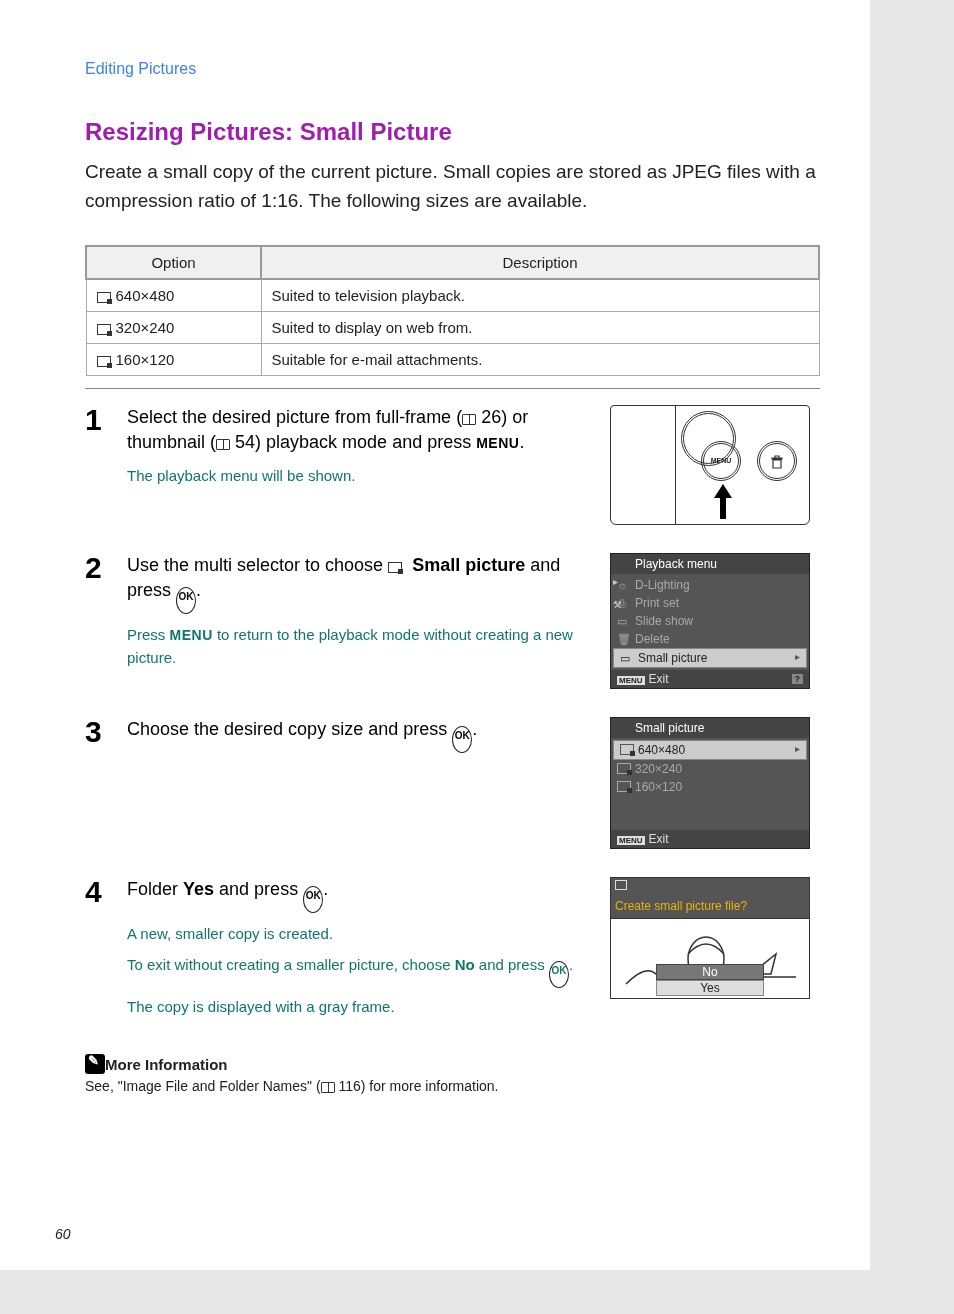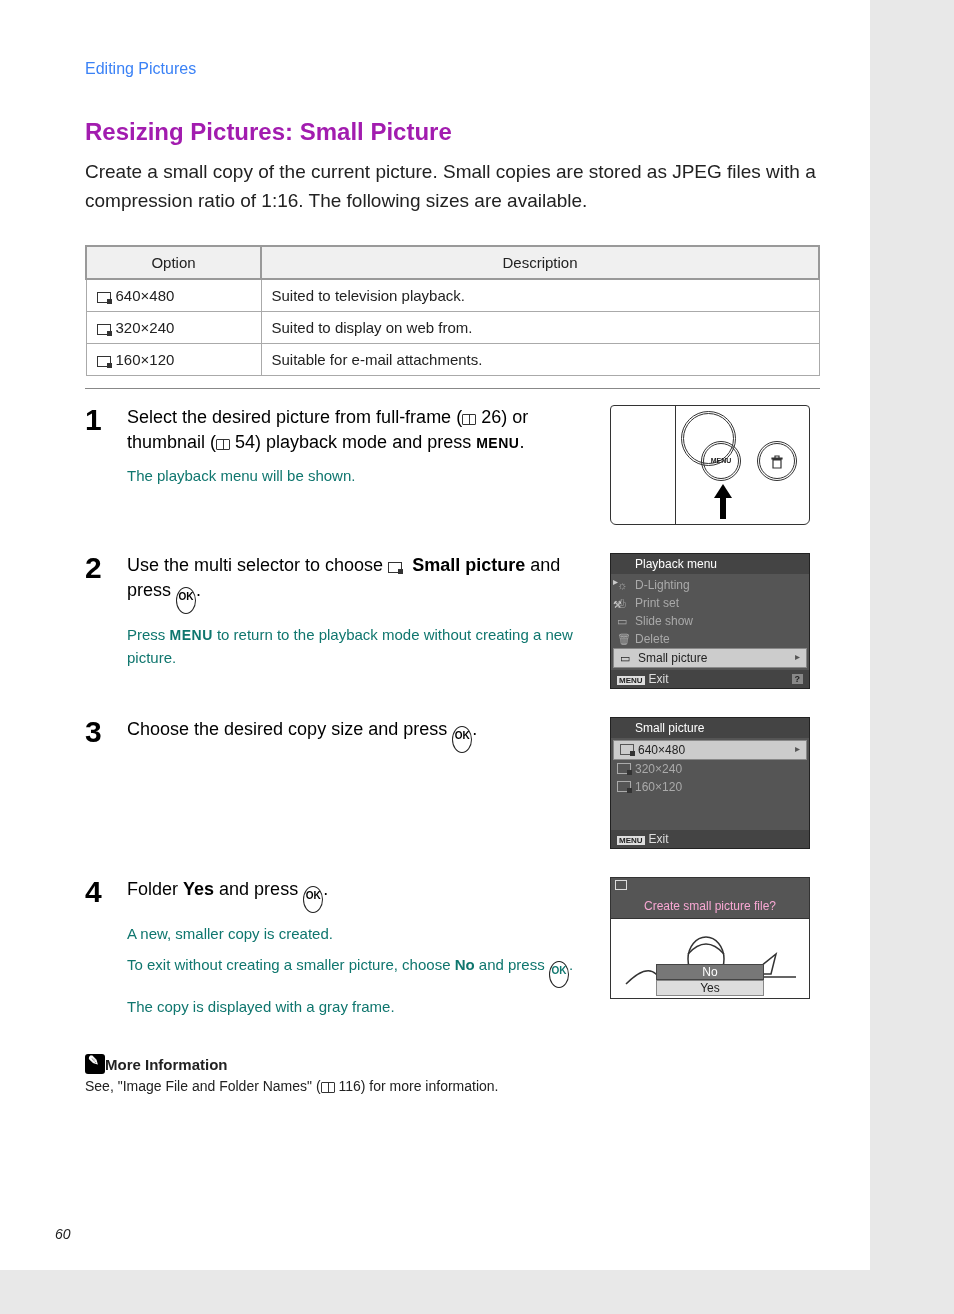--- a/index.html
+++ b/index.html
@@ -132,21 +132,21 @@
   .lcd-footer .mbox{background:#ddd;color:#222;font-size:8px;font-weight:bold;padding:0 2px;margin-right:4px;}
   .lcd-footer .help{background:#888;color:#222;font-size:9px;font-weight:bold;padding:0 3px;}
   .lcd-left-icons{position:absolute;left:2px;top:22px;display:flex;flex-direction:column;gap:12px;font-size:10px;color:#ccc;}
   .lcd-rel{position:relative;}
   
   .confirm-panel{
     width:200px;border:1px solid #333;font-size:12px;font-family:Arial;background:#fff;
   }
   .confirm-top{background:#555;height:16px;position:relative;}
   .confirm-top .chip{position:absolute;left:4px;top:2px;width:12px;height:10px;border:1.2px solid #ddd;}
-  .confirm-q{background:#555;color:#f9a8d4;text-align:center;padding:5px 4px;font-size:12px;}
+  .confirm-q{background:#555;color:#eab308;text-align:left;padding:5px 4px;font-size:12px;}
   .confirm-img{height:80px;background:#fff;position:relative;border-top:1px solid #333;overflow:hidden;}
   .confirm-choices{position:absolute;left:45px;right:45px;bottom:2px;text-align:center;font-size:12px;}
   .confirm-no{background:#777;color:#fff;border:1px solid #444;padding:0 0;}
   .confirm-yes{background:#ddd;color:#222;border:1px solid #888;padding:0 0;}
   
   .side-tab{
     position:absolute;left:20px;top:640px;writing-mode:vertical-rl;font-size:13px;
     color:#333;
   }
   .side-block{

